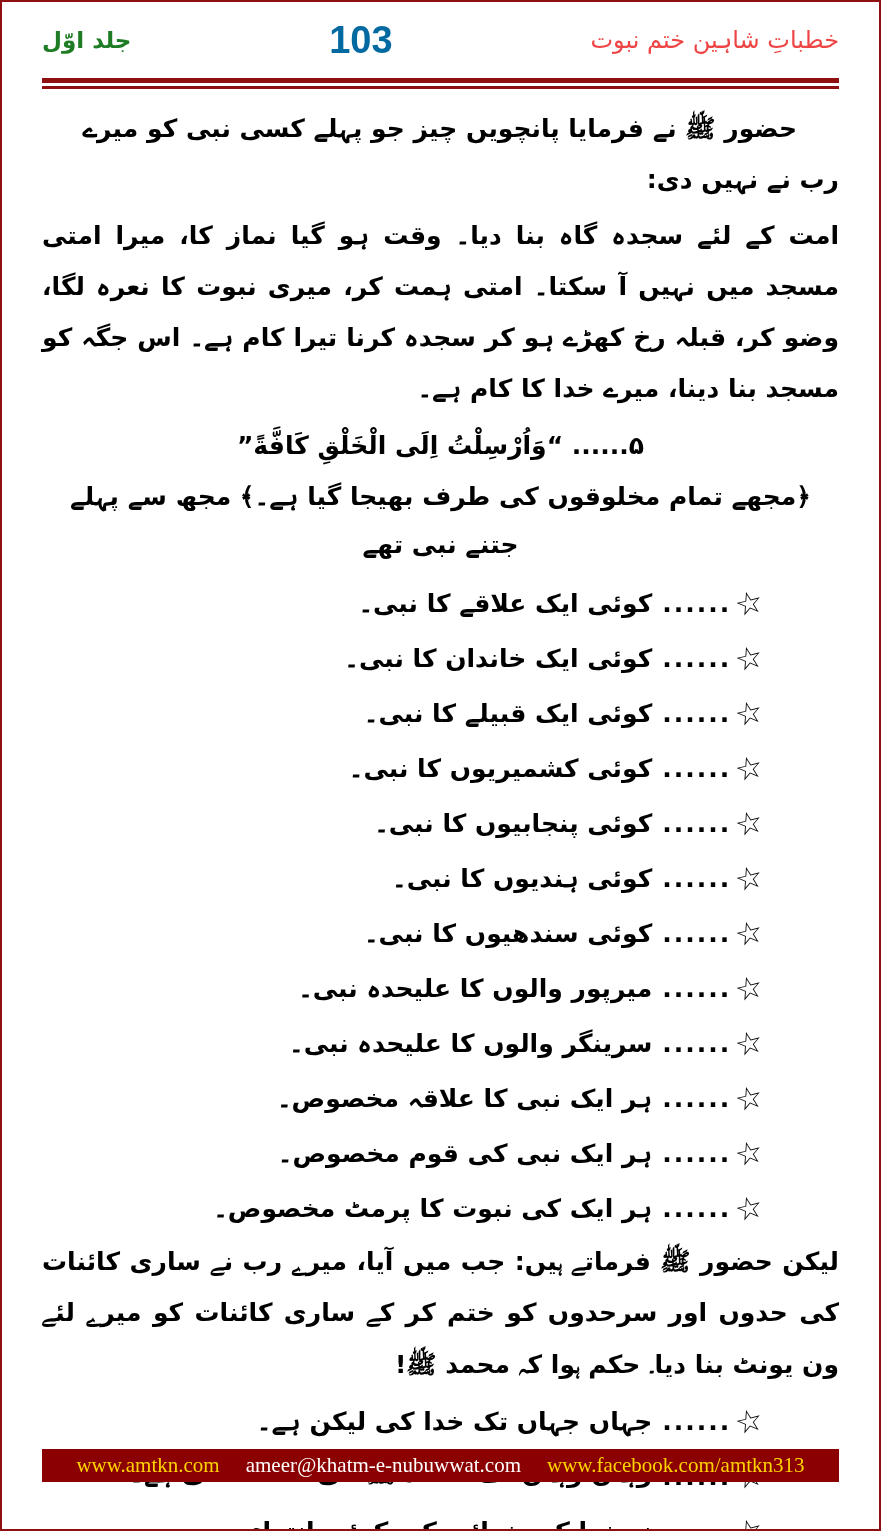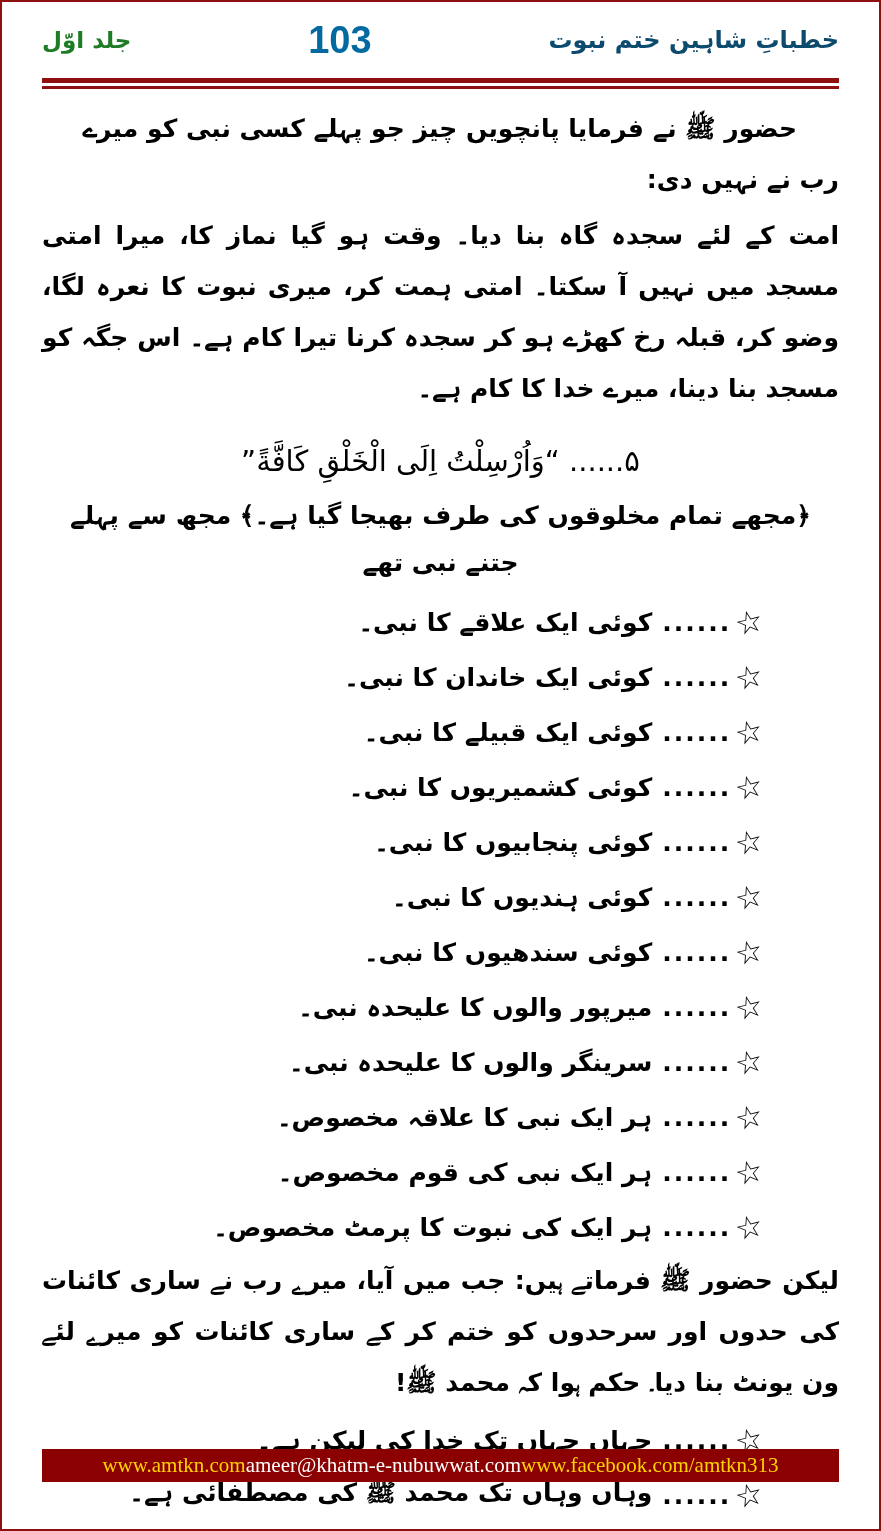--- a/index.html
+++ b/index.html
@@ -12,21 +12,21 @@
     overflow:hidden;
     direction:rtl;
     font-family:"DejaVu Sans", sans-serif;
   }
   
   .header{
     display:flex;align-items:center;justify-content:space-between;
     padding:12px 40px 0 40px;height:52px;
   }
   .book-title{
-    color:#0c4a6e;font-size:24px;font-weight:bold;white-space:nowrap;
+    color:#ef4444;font-size:24px;font-weight:normal;white-space:nowrap;
   }
   .page-number{
     color:#0369a1;font-size:38px;font-weight:bold;
     font-family:"Liberation Sans", sans-serif;
     direction:ltr;
   }
   .volume{
     color:#1e7d24;font-size:23px;font-weight:bold;white-space:nowrap;
   }
   
@@ -40,22 +40,22 @@
   .content{
     padding:14px 40px 0 40px;
     color:#000;
   }
   .para{
     font-size:25px;font-weight:bold;line-height:2.05;
     text-align:justify;margin:0 0 4px 0;
   }
   .para.indent{ text-indent:42px; text-align:right; }
   .quote-line{
-    text-align:center;font-size:29px;font-weight:normal;
-    margin:22px 0 6px 0;line-height:1.7;
+    text-align:center;font-size:25px;font-weight:bold;
+    margin:10px 0 6px 0;line-height:1.7;
   }
   .translation-line{
     text-align:center;font-size:25px;font-weight:bold;
     margin:2px 0 8px 0;line-height:1.9;
   }
   .li-row{
     display:flex;align-items:center;
     height:55px;
     padding-right:76px;
     font-size:25px;font-weight:bold;
@@ -66,21 +66,21 @@
     transform:rotate(-14deg);
   }
   .dots{
     letter-spacing:2px;margin:0 4px 0 10px;font-weight:bold;
   }
   .li-text{ white-space:nowrap;text-align:right; }
   
   .footer-bar{
     position:absolute;bottom:47px;left:40px;right:40px;height:33px;
     background:#8b0000;
-    display:flex;align-items:center;justify-content:center;
+    display:flex;align-items:center;justify-content:center;gap:26px;
     direction:ltr;
     font-family:"Liberation Serif", serif;
     font-size:21px;
   }
   .footer-bar .site{color:#ffd400;}
   .footer-bar .email{color:#ffffff;}
   .footer-bar .facebook{color:#ffd400;}
 </style>
 </head>
 <body>

